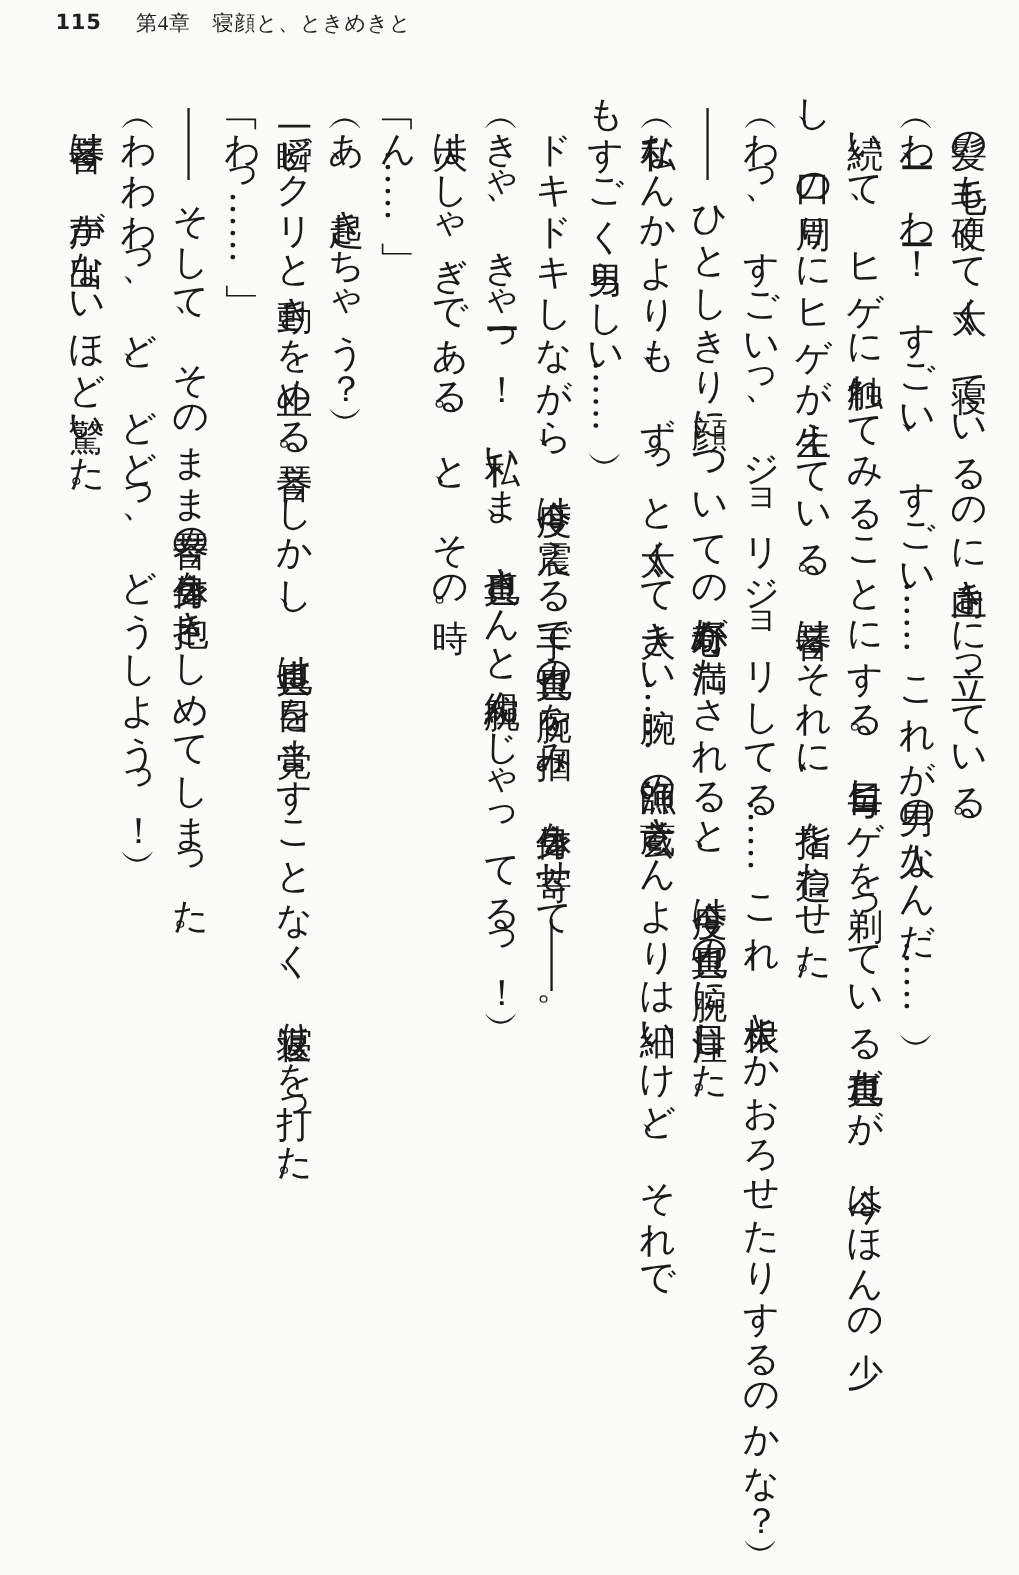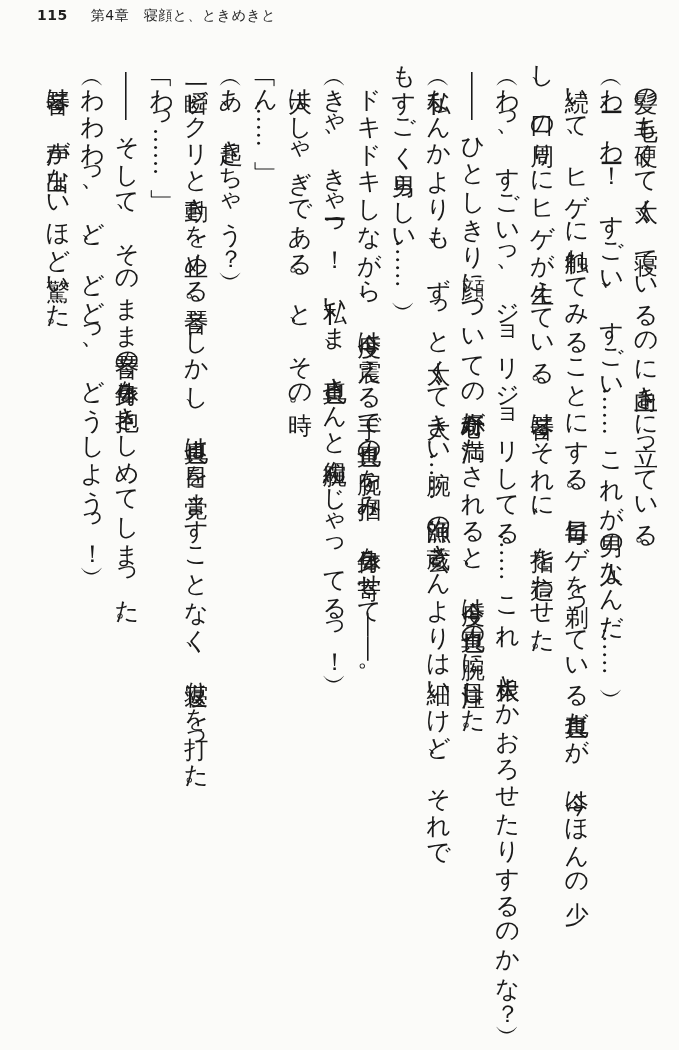--- a/index.html
+++ b/index.html
@@ -26,20 +26,21 @@
     color: #1f1f1f;
     white-space: nowrap;
   }
   .page-number {
     font-weight: 700;
     letter-spacing: 0.5px;
   }
   .chapter-title {
     font-weight: 500;
     letter-spacing: 0.5px;
+    font-family: Liberation Serif, serif;
   }
   
   .vtext {
     position: absolute;
     top: 48px;
     right: 16px;
     height: 988px;
     writing-mode: vertical-rl;
     text-orientation: mixed;
     font-family: "DejaVu Serif", "Liberation Serif", serif;

